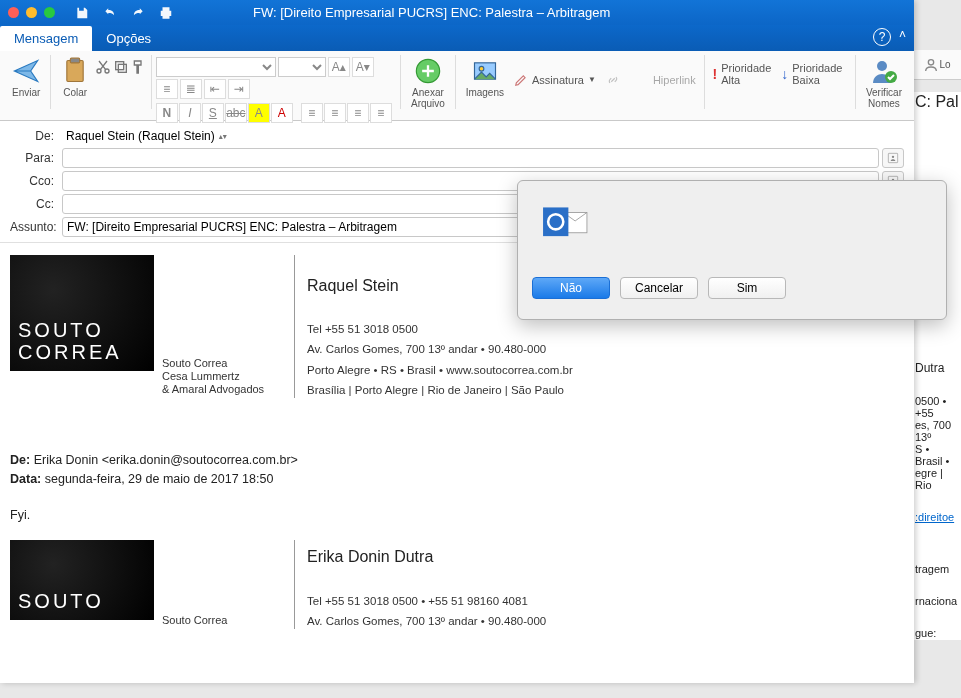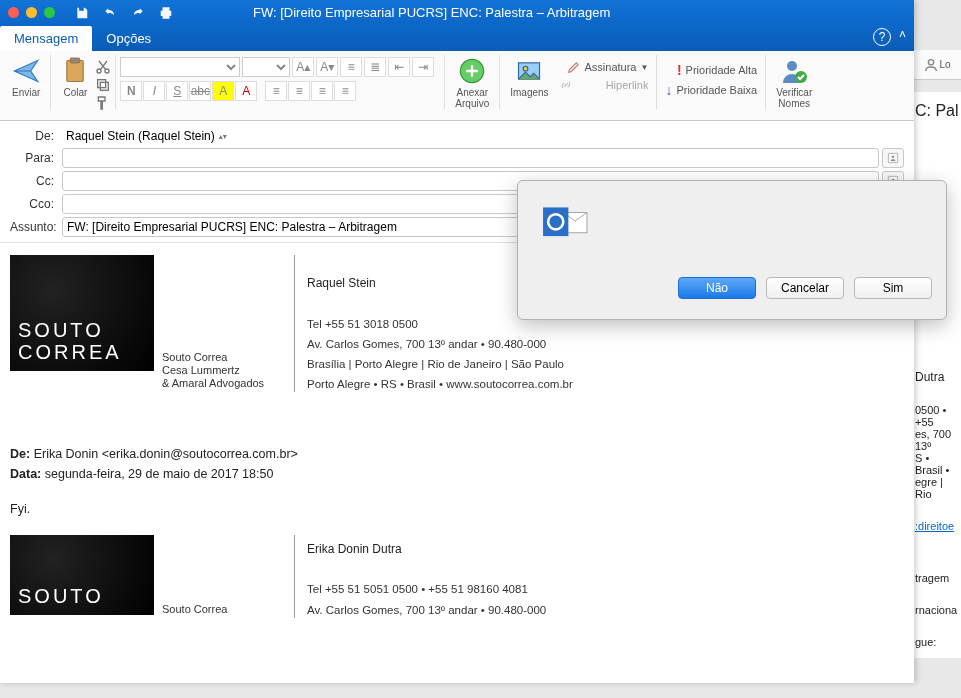--- a/index.html
+++ b/index.html
@@ -18,21 +18,21 @@
 .tab.active { background: #fff; color: #0a5cb5; border-radius: 2px 2px 0 0; }
 .tabs-right { position: absolute; right: 8px; top: 3px; display: flex; gap: 8px; }
 .help-circle { width: 18px; height: 18px; border: 1px solid #fff; border-radius: 50%; color: #fff; font-size: 12px; text-align: center; line-height: 16px; }
 .chevron-up { color: #fff; font-size: 12px; }
 
 .ribbon { background: #fafafa; border-bottom: 1px solid #c9c9c9; padding: 4px 6px 0; display: flex; align-items: flex-start; height: 70px; }
 .ribbon-big { display: flex; flex-direction: column; align-items: center; cursor: pointer; padding: 2px 6px; }
 .ribbon-big svg { width: 28px; height: 28px; }
 .ribbon-big .lbl { font-size: 10px; color: #555; margin-top: 2px; text-align: center; line-height: 11px; }
 .ribbon-sep { width: 1px; height: 54px; background: #ddd; margin: 0 4px; }
-.ribbon-col { display: flex; flex-direction: column; gap: 2px; align-items: flex-end; }
+.ribbon-col { display: flex; flex-direction: row; gap: 2px; }
 .ribbon-small { display: flex; align-items: center; gap: 4px; font-size: 11px; color: #555; cursor: pointer; padding: 1px 4px; }
 .ribbon-small svg { width: 14px; height: 14px; }
 .ribbon-small.disabled { opacity: 0.5; gap: 33px; }
 .format-toolbar { display: flex; align-items: center; gap: 2px; flex-wrap: wrap; width: 320px; padding-top: 2px; }
 .format-select { border: 1px solid #ccc; background: #fff; height: 20px; font-size: 11px; color: #888; padding: 0 2px; }
 .format-select.font { width: 120px; } .format-select.size { width: 48px; }
 .format-btn { width: 22px; height: 20px; border: 1px solid #ddd; background: #fff; display: flex; align-items: center; justify-content: center; font-size: 12px; color: #888; cursor: pointer; }
 .format-row { display: flex; gap: 1px; margin-top: 2px; }
 
 .envelope { background: #fff; padding: 6px 10px 2px; border-bottom: 1px solid #e0e0e0; }
@@ -42,34 +42,34 @@
 .env-value.from { display: flex; align-items: center; gap: 4px; }
 .env-input { flex: 1; border: 1px solid #c8c8c8; height: 20px; font-size: 12px; padding: 0 4px; border-radius: 3px; }
 .addr-btn { width: 22px; height: 20px; border: 1px solid #c8c8c8; border-radius: 3px; margin-left: 3px; background: #f7f7f7; display: flex; align-items: center; justify-content: center; }
 
 .body { background: #fff; padding: 12px 10px; font-size: 12.5px; color: #222; line-height: 1.4; overflow: hidden; height: 440px; }
 .sig { display: flex; gap: 8px; margin-bottom: 20px; }
 .logo-box { width: 144px; height: 116px; background: #111; color: #fff; display: flex; align-items: flex-end; padding: 8px; font-family: "Trebuchet MS", sans-serif; letter-spacing: 3px; font-size: 20px; line-height: 22px; background-image: radial-gradient(circle at 30% 30%, #222, #000); }
 .logo-tag { font-size: 11px; color: #333; align-self: flex-end; padding-bottom: 6px; line-height: 13px; width: 120px; }
 .sig-sep { width: 1px; background: #999; margin: 0 4px 4px; }
 .sig-info { padding-top: 20px; }
-.sig-name { font-size: 12px; font-weight: 400; margin-bottom: 24px; }
+.sig-name { font-size: 16px; font-weight: 400; margin-bottom: 24px; }
 .sig-line { font-size: 11.5px; color: #333; margin-bottom: 4px; }
 .hdr-label { font-weight: bold; }
 .fwd-hdr { margin-bottom: 2px; }
 
 .dialog { position: absolute; top: 180px; left: 517px; width: 430px; height: 140px; background: #efefef; border: 1px solid #b0b0b0; border-radius: 6px; box-shadow: 0 6px 20px rgba(0,0,0,0.25); z-index: 100; }
 .dialog-body { display: flex; padding: 18px 20px 8px; height: 88px; }
 .dialog-icon { width: 54px; height: 54px; }
-.dialog-buttons { display: flex; justify-content: flex-end; gap: 10px; padding: 8px 14px 12px; }
+.dialog-buttons { display: flex; justify-content: flex-start; gap: 10px; padding: 8px 14px 12px; }
 .dlg-btn { min-width: 78px; height: 22px; border-radius: 4px; font-size: 12px; border: 1px solid #b8b8b8; background: linear-gradient(#fff,#f0f0f0); cursor: pointer; }
 .dlg-btn.primary { background: linear-gradient(#5ea8f7,#1a7ae8); color: #fff; border-color: #1a6fd6; }
 .behind-top { position: absolute; top: 50px; right: 0; width: 48px; height: 30px; background: #fafafa; border-bottom: 1px solid #ccc; display:flex; align-items:center; justify-content:center; font-size:10px; color:#555; }
 .updown { font-size: 8px; color: #777; }
-.behind-content { position: absolute; top: 92px; right: 0; width: 48px; background: #fff; font-size: 12px; color: #222; padding: 10px 2px; z-index:-1; text-align:left; overflow:hidden; }
+.behind-content { position: absolute; top: 92px; right: 0; width: 48px; background: #fff; font-size: 12px; color: #222; padding: 1px 2px; z-index:-1; text-align:left; overflow:hidden; }
 </style>
 </head>
 <body>
 
 <div class="behind-top">
   <svg width="16" height="16" viewBox="0 0 24 24" fill="none" stroke="#888" stroke-width="2">
       <circle cx="12" cy="8" r="4"></circle>
       <path d="M4 21c0-4 4-6 8-6s8 2 8 6"></path>
     </svg>
   <span>Lo</span>
@@ -261,32 +261,32 @@
     <input class="env-input" value="" style="">
     <div class="addr-btn">
           <svg width="14" height="14" viewBox="0 0 24 24" fill="#888">
             <rect x="4" y="4" width="16" height="16" rx="1" fill="none" stroke="#888"></rect>
             <circle cx="12" cy="10" r="2"></circle>
             <path d="M8 17c0-2 2-3 4-3s4 1 4 3"></path>
           </svg>
         </div>
   </div>
   <div class="env-row">
-    <div class="env-label">Cc:</div>
+    <div class="env-label">Cco:</div>
     <input class="env-input" value="" style="">
     <div class="addr-btn">
           <svg width="14" height="14" viewBox="0 0 24 24" fill="#888">
             <rect x="4" y="4" width="16" height="16" rx="1" fill="none" stroke="#888"></rect>
             <circle cx="12" cy="10" r="2"></circle>
             <path d="M8 17c0-2 2-3 4-3s4 1 4 3"></path>
           </svg>
         </div>
   </div>
   <div class="env-row">
-    <div class="env-label">Cco:</div>
+    <div class="env-label">Cc:</div>
     <input class="env-input" value="" style="">
     <div class="addr-btn">
           <svg width="14" height="14" viewBox="0 0 24 24" fill="#888">
             <rect x="4" y="4" width="16" height="16" rx="1" fill="none" stroke="#888"></rect>
             <circle cx="12" cy="10" r="2"></circle>
             <path d="M8 17c0-2 2-3 4-3s4 1 4 3"></path>
           </svg>
         </div>
   </div>
   <div class="env-row">
@@ -302,43 +302,43 @@
 CORREA</span>
         </div>
     <div class="logo-tag" style="white-space:pre">Souto Correa
 Cesa Lummertz
 &amp; Amaral Advogados</div>
     <div class="sig-sep"></div>
     <div class="sig-info">
       <div class="sig-name">Raquel Stein</div>
       <div class="sig-line">Tel +55 51 3018 0500</div>
       <div class="sig-line">Av. Carlos Gomes, 700 13º andar • 90.480-000</div>
+      <div class="sig-line">Porto Alegre • RS • Brasil • www.soutocorrea.com.br</div>
       <div class="sig-line">Brasília | Porto Alegre | Rio de Janeiro | São Paulo</div>
-      <div class="sig-line">Porto Alegre • RS • Brasil • www.soutocorrea.com.br</div>
     </div>
   </div>
 
   <div style="height:30px"></div>
 
   <div class="fwd-hdr"><span class="hdr-label">De:</span><span> Erika Donin &lt;erika.donin@soutocorrea.com.br&gt;</span></div>
   <div class="fwd-hdr"><span class="hdr-label">Data:</span><span> segunda-feira, 29 de maio de 2017 18:50</span></div>
 
   <div style="height:16px"></div>
   <div>Fyi.</div>
   <div style="height:16px"></div>
 
   <div class="sig">
     <div class="logo-box" style="height:80px">
           <span>SOUTO</span>
         </div>
     <div class="logo-tag" style="white-space:pre">Souto Correa</div>
     <div class="sig-sep"></div>
     <div class="sig-info" style="padding-top:6px">
       <div class="sig-name">Erika Donin Dutra</div>
-      <div class="sig-line">Tel +55 51 5051 0500 • +55 51 98160 4081</div>
+      <div class="sig-line">Tel +55 51 3018 0500 • +55 51 98160 4081</div>
       <div class="sig-line">Av. Carlos Gomes, 700 13º andar • 90.480-000</div>
     </div>
   </div>
 </div>
 
 </div>
 
 <div class="dialog">
   <div class="dialog-body">
     <svg class="dialog-icon" viewBox="0 0 64 64">

